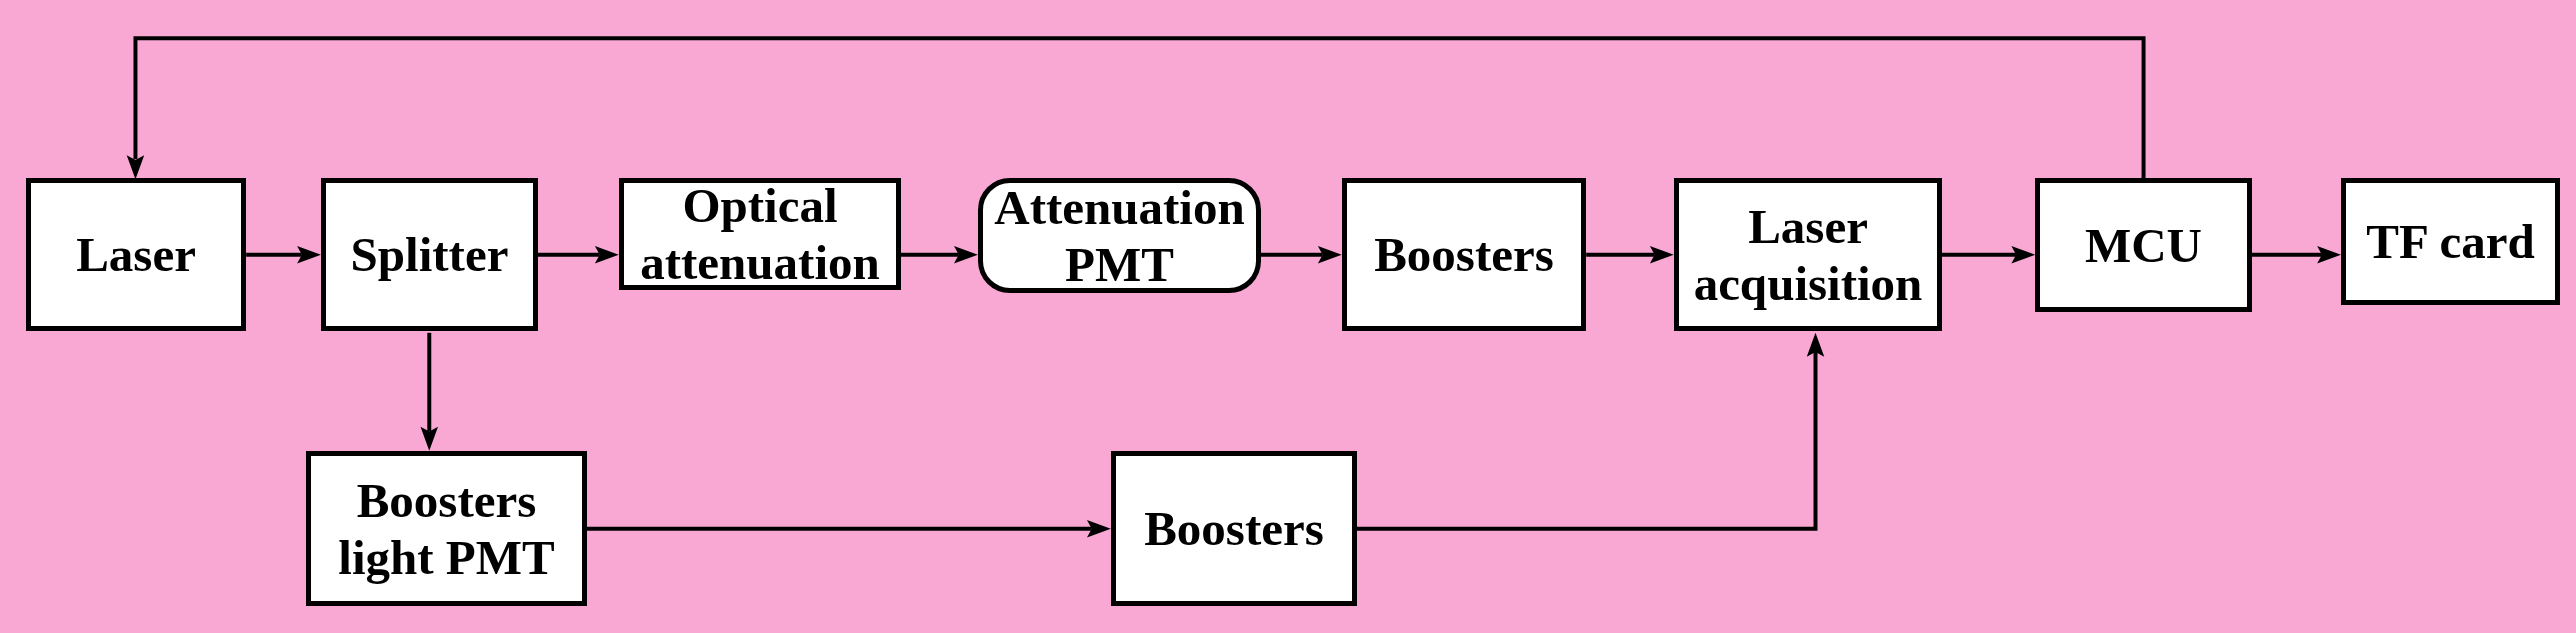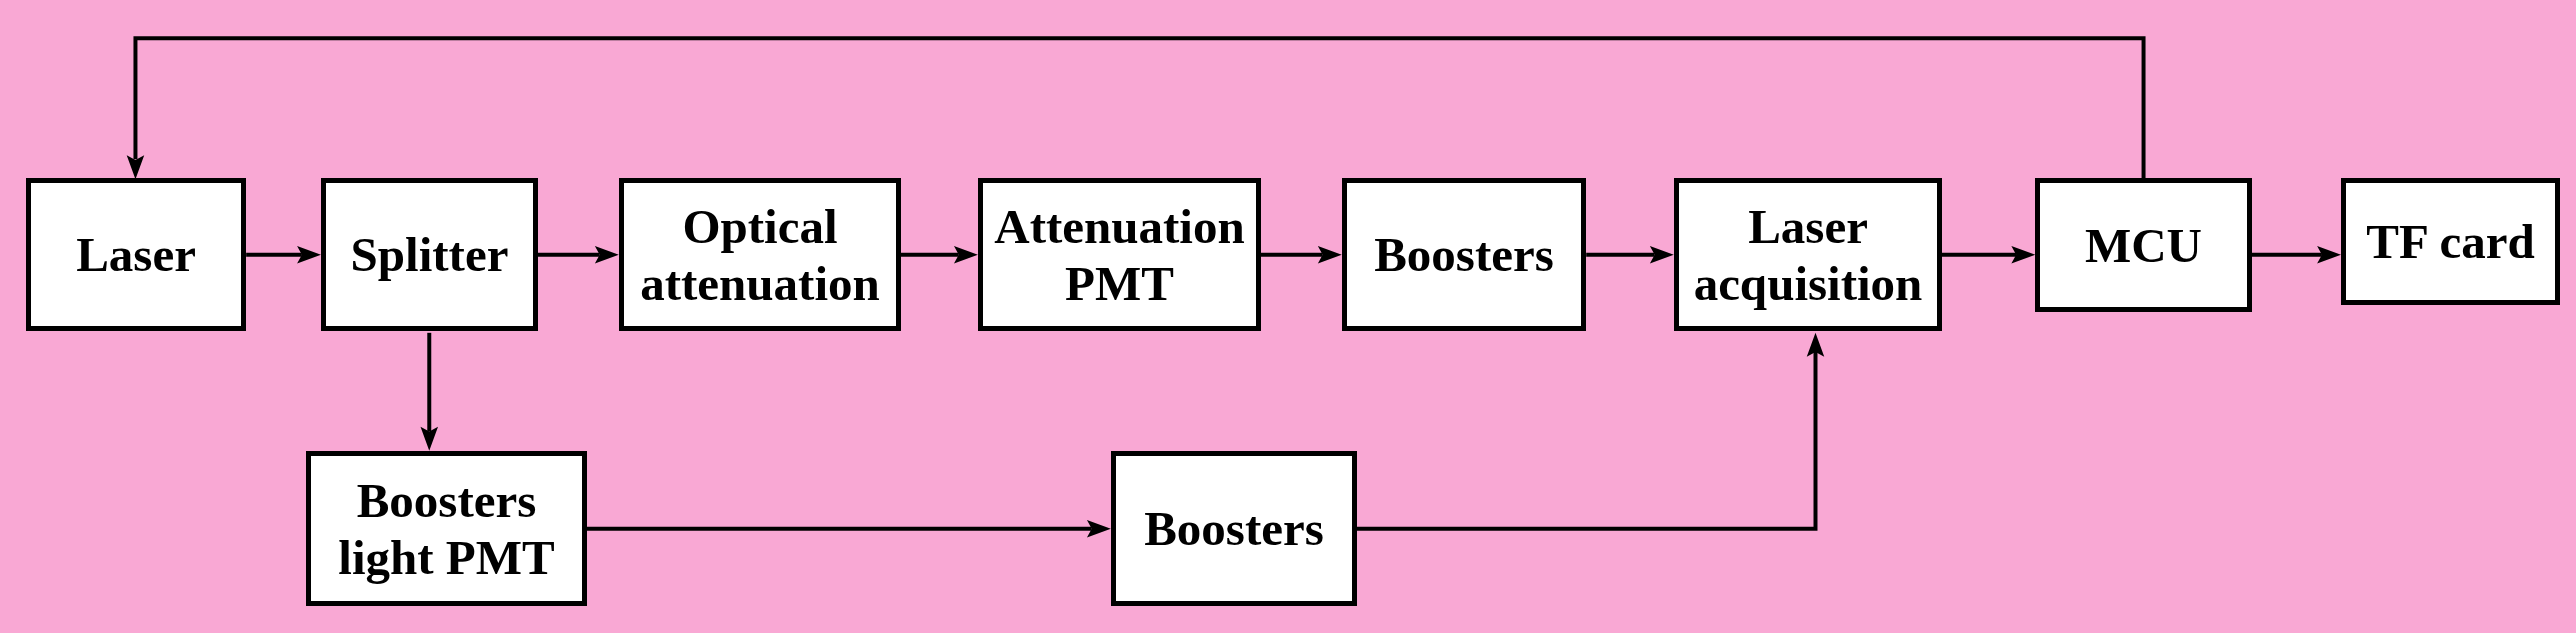--- a/index.html
+++ b/index.html
@@ -32,22 +32,22 @@
     text-align: center;
     font-weight: bold;
     font-size: 49px;
     line-height: 57px;
     color: #000000;
     padding: 0;
   }
   
   .n-laser       { left: 26px;   top: 178px; width: 220px; height: 153px; }
   .n-splitter    { left: 321px;  top: 178px; width: 217px; height: 153px; }
-  .n-optatt      { left: 619px;  top: 178px; width: 282px; height: 153px; }
-  .n-attpmt      { left: 978px; top: 178px; width: 283px; height: 153px; }
+  .n-optatt      { left: 619px;  top: 178px; width: 282px; height: 112px; }
+  .n-attpmt      { left: 978px; top: 178px; width: 283px; height: 115px; border-radius: 32px; }
   .n-boost1      { left: 1342px; top: 178px; width: 244px; height: 153px; }
   .n-daq         { left: 1674px; top: 178px; width: 268px; height: 153px; }
   .n-mcu         { left: 2035px; top: 178px; width: 217px; height: 134px; }
   .n-tfcard      { left: 2341px; top: 178px; width: 219px; height: 127px; }
   
   .n-refpmt      { left: 306px;  top: 451px; width: 281px; height: 155px; }
   .n-boost2      { left: 1111px; top: 451px; width: 246px; height: 155px; }
 
   svg line, svg polyline {
     stroke: #000000;

